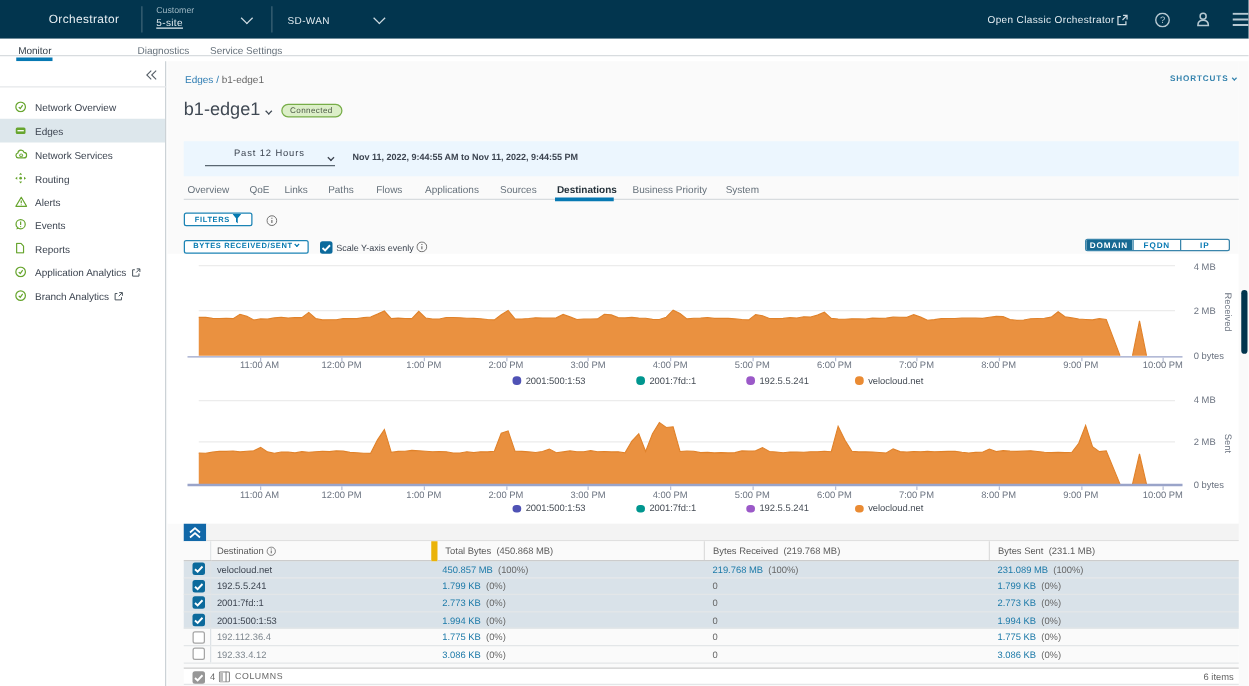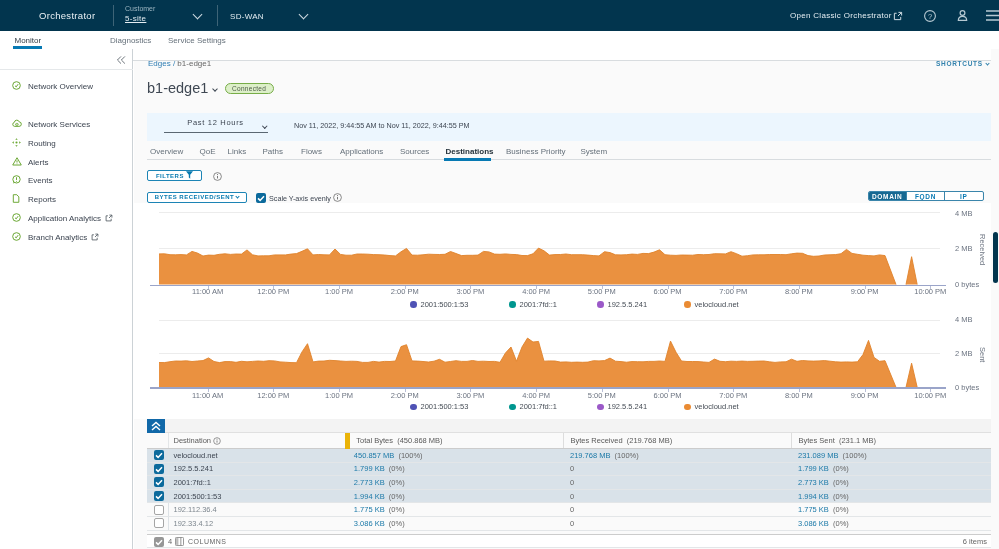--- a/index.html
+++ b/index.html
@@ -4,38 +4,38 @@
 body { width:999px; height:549px; font-family:"Liberation Sans", sans-serif; position:relative; overflow:hidden; background:#fff; color:#454545; }
 .mainbg { position:absolute; left:134px; top:49px; width:857px; height:500px; background:#fafafa; }
 .white { position:absolute; background:#fff; }
 .abs { position:absolute; }
 .hdr { position:absolute; left:0; top:0; width:999px; height:31px; background:#02354e; }
 .hdr .brand { position:absolute; left:39px; top:10px; color:#eaf1f5; font-size:9.5px; letter-spacing:0.3px; }
 .vdiv { position:absolute; top:5px; width:1px; height:21px; background:#3e6477; }
 .hdr .lbl-s { position:absolute; color:#9db6c2; font-size:7px; }
 .hdr .lbl-m { position:absolute; color:#e4edf2; font-size:8px; letter-spacing:0.3px; }
 .chev { display:inline-block; width:5px; height:5px; border-right:1.3px solid #cfdbe2; border-bottom:1.3px solid #cfdbe2; transform:rotate(45deg); }
-.nav { position:absolute; left:0; top:31px; width:999px; height:30px; background:#fff; border-bottom:1px solid #d8dcdf; }
+.nav { position:absolute; left:0; top:31px; width:999px; height:14px; background:#fff; border-bottom:1px solid #d8dcdf; }
 .nav span { position:absolute; top:4.5px; font-size:8px; color:#65707a; }
 .nav .act { color:#313c46; }
 .nav .underline { position:absolute; left:13px; top:15px; width:29px; height:3px; background:#0779b3; }
 .side { position:absolute; left:0; top:49px; width:133px; height:500px; background:#fff; border-right:1px solid #ccd2d6; }
 .side .hline { position:absolute; left:0; top:20px; width:133px; height:1px; background:#e5e8ea; }
 .sitem { position:absolute; left:0; width:132px; height:19px; font-size:8px; color:#3c4450; }
 .sitem .ic { position:absolute; left:12px; top:5px; }
 .sitem .tx { position:absolute; left:28px; top:6px; white-space:nowrap; }
 .sel { background:#dde7ec; }
 .bcrumb { position:absolute; left:148px; top:59px; font-size:8px; color:#666; }
 .bcrumb a { color:#2f7db3; text-decoration:none; }
 .shortcuts { position:absolute; left:936px; top:60px; font-size:6.5px; font-weight:bold; letter-spacing:0.7px; color:#3382ad; }
 .title { position:absolute; left:147px; top:79.5px; font-size:14.5px; color:#3f4853; }
 .pill { position:absolute; left:224.5px; top:82.5px; height:11px; line-height:9.5px; padding:0 6.5px; border:1px solid #77ad48; border-radius:6px; background:#dcefc8; color:#4c5a47; font-size:6.5px; letter-spacing:0.3px; }
 .timebar { position:absolute; left:147px; top:112.5px; width:849px; height:28px; background:#ecf6fe; }
 .timebar .dd { position:absolute; left:16.5px; top:5px; width:104px; border-bottom:1px solid #5a6772; height:15.5px; font-size:7.5px; letter-spacing:0.7px; color:#3c4450; text-align:center; }
-.timebar .dt { position:absolute; left:147px; top:8.5px; font-size:7.2px; color:#3c4450; }
+.timebar .dt { position:absolute; left:135px; top:8.5px; font-size:7.2px; color:#3c4450;font-weight:bold; }
 .tabs { position:absolute; left:147px; top:143px; width:849px; height:17px; border-bottom:1px solid #d8dcdf; }
 .tabs span { position:absolute; top:3.5px; font-size:8px; color:#65707a; white-space:nowrap; }
 .tabs .act { color:#24313a; font-weight:bold; }
 .tabs .tuline { position:absolute; left:296.7px; top:15px; width:47.5px; height:3px; background:#0779b3; }
 .btn { position:absolute; border:1px solid #1c84b5; border-radius:2px; background:#fff; color:#077ab0; font-size:6px; font-weight:bold; letter-spacing:0.5px; }
 .seg { position:absolute; left:867.5px; top:190.5px; width:116px; height:10.5px; border:1px solid #3a85ab; border-radius:2px; display:flex; overflow:hidden; }
 .seg div { flex:1; text-align:center; font-size:6.5px; font-weight:bold; letter-spacing:0.7px; color:#0779b3; line-height:9px; background:#fff; }
 .seg .on { background:#176992; color:#fff; }
 .seg div + div { border-left:1px solid #3a85ab; }
 .glin { position:absolute; height:1px; background:#ececec; }
@@ -102,20 +102,29 @@
     </svg>
 <div class="hline"></div>
 <div class="sitem" style="top:27.0px;">
       <span class="ic">
         <svg class="icon" width="9" height="9" viewBox="0 0 12 12">
           <circle cx="6" cy="6" r="5.1" stroke="#67a52e" stroke-width="1.3" fill="none"></circle>
           <path d="M4 6.3 L5.6 7.8 L8.2 4.2" stroke="#67a52e" stroke-width="1.3" fill="none"></path>
         </svg>
       </span>
       <span class="tx">Network Overview</span>
+    </div>
+<div class="sitem sel" style="top:46.0px;">
+      <span class="ic">
+        <svg class="icon" width="9" height="9" viewBox="0 0 12 12">
+          <rect x="0.8" y="2.6" width="10.4" height="7" rx="1.6" fill="#67a52e"></rect>
+          <rect x="2.6" y="5.4" width="6.8" height="1.4" fill="#fff"></rect>
+        </svg>
+      </span>
+      <span class="tx">Edges</span>
     </div>
 <div class="sitem" style="top:64.8px;">
       <span class="ic">
         <svg class="icon" width="10" height="9" viewBox="0 0 13 12">
           <path d="M3.2 9.8 a2.7 2.7 0 0 1 -.3-5.3 a3.4 3.4 0 0 1 6.6-.6 a2.95 2.95 0 0 1 -.4 5.9 z" stroke="#67a52e" stroke-width="1.3" fill="none"></path>
           <circle cx="6.4" cy="7" r="2" fill="#67a52e" stroke="none"></circle>
           <path d="M5.2 7 h2.4 M6.4 5.8 v2.4" stroke="#fff" stroke-width="0.8"></path>
         </svg>
       </span>
       <span class="tx">Network Services</span>

